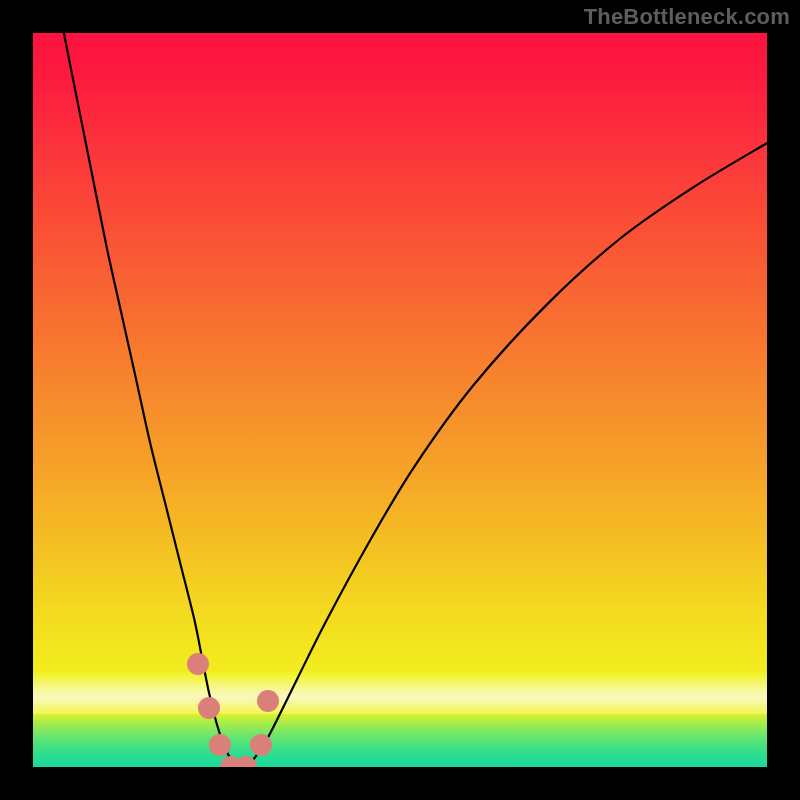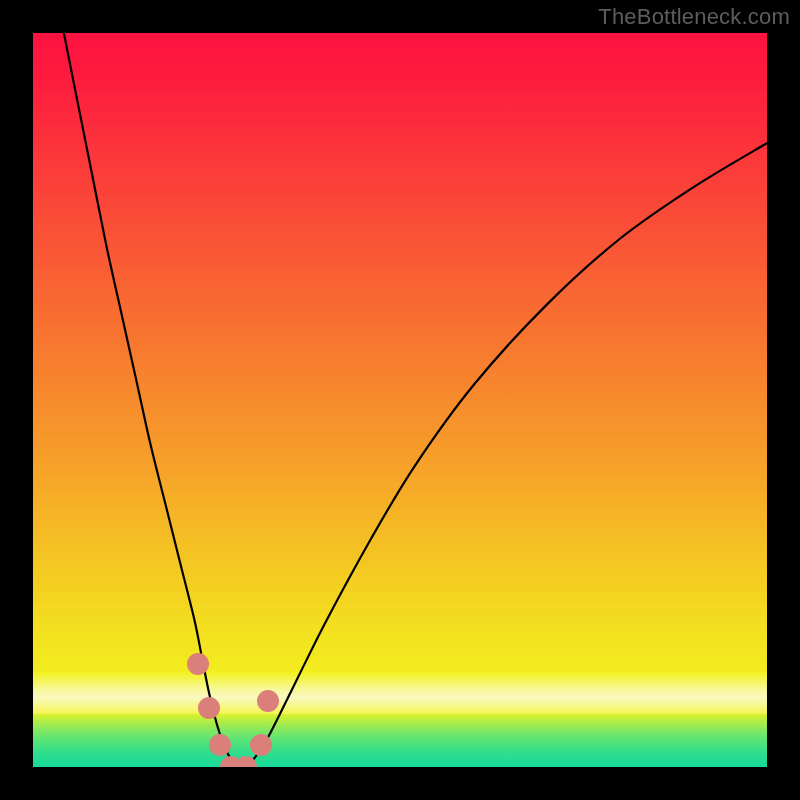--- a/index.html
+++ b/index.html
@@ -19,21 +19,21 @@
     height: 800px;
     background: #000;
   }
   .watermark {
     position: absolute;
     top: 4px;
     right: 10px;
     color: #5d5d5d;
     font-size: 22px;
     letter-spacing: 0.2px;
-    font-weight: 400;
+    font-weight: 700;
     z-index: 50;
   }
   .plot {
     position: absolute;
     left: 33px;
     top: 33px;
     width: 734px;
     height: 734px;
     overflow: hidden;
   }

